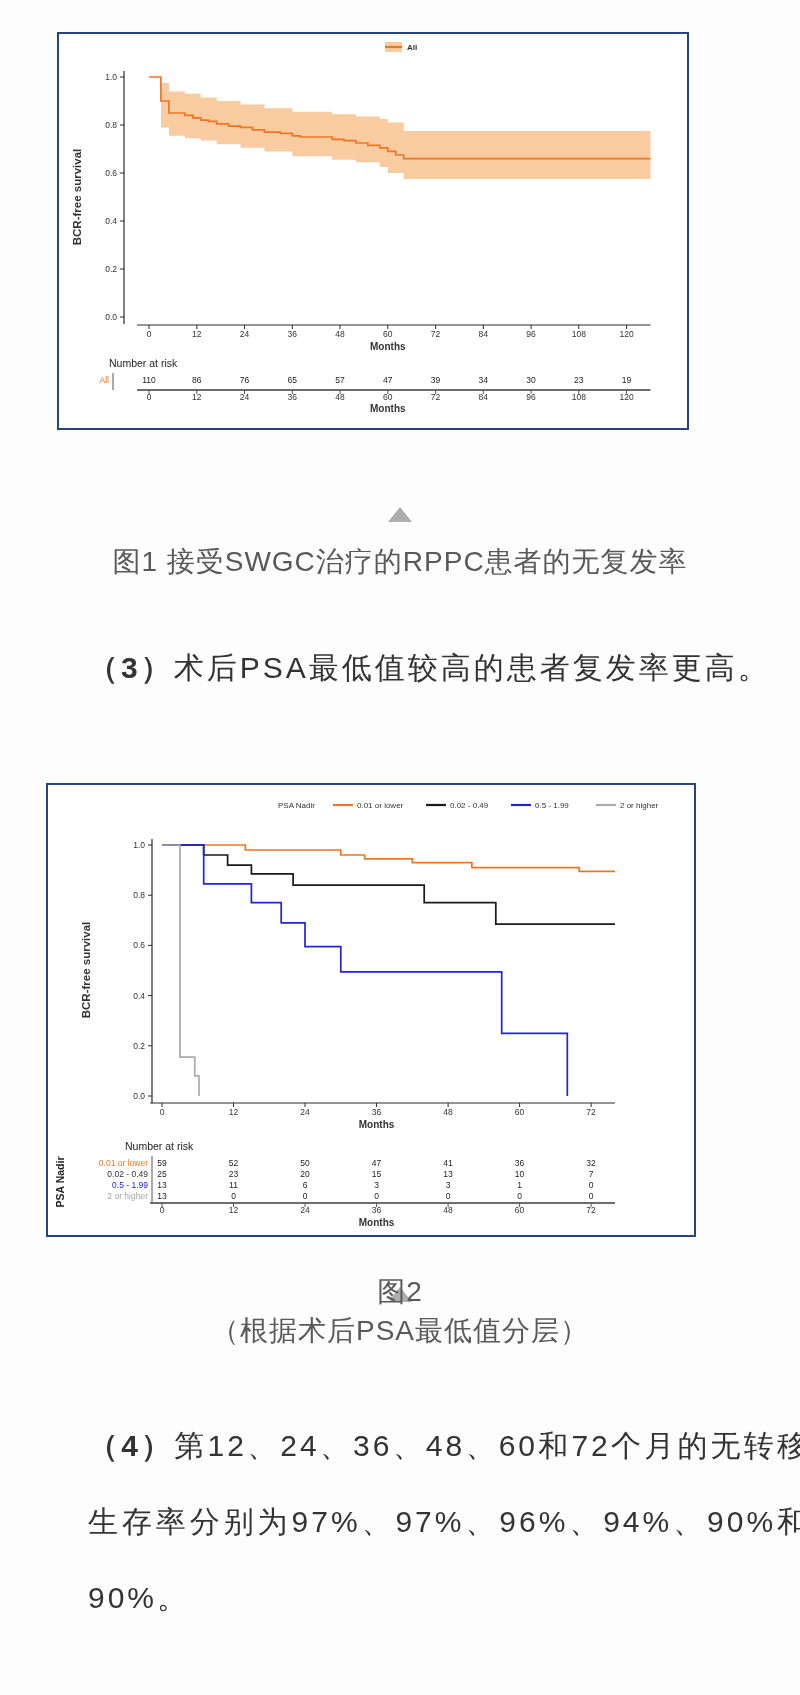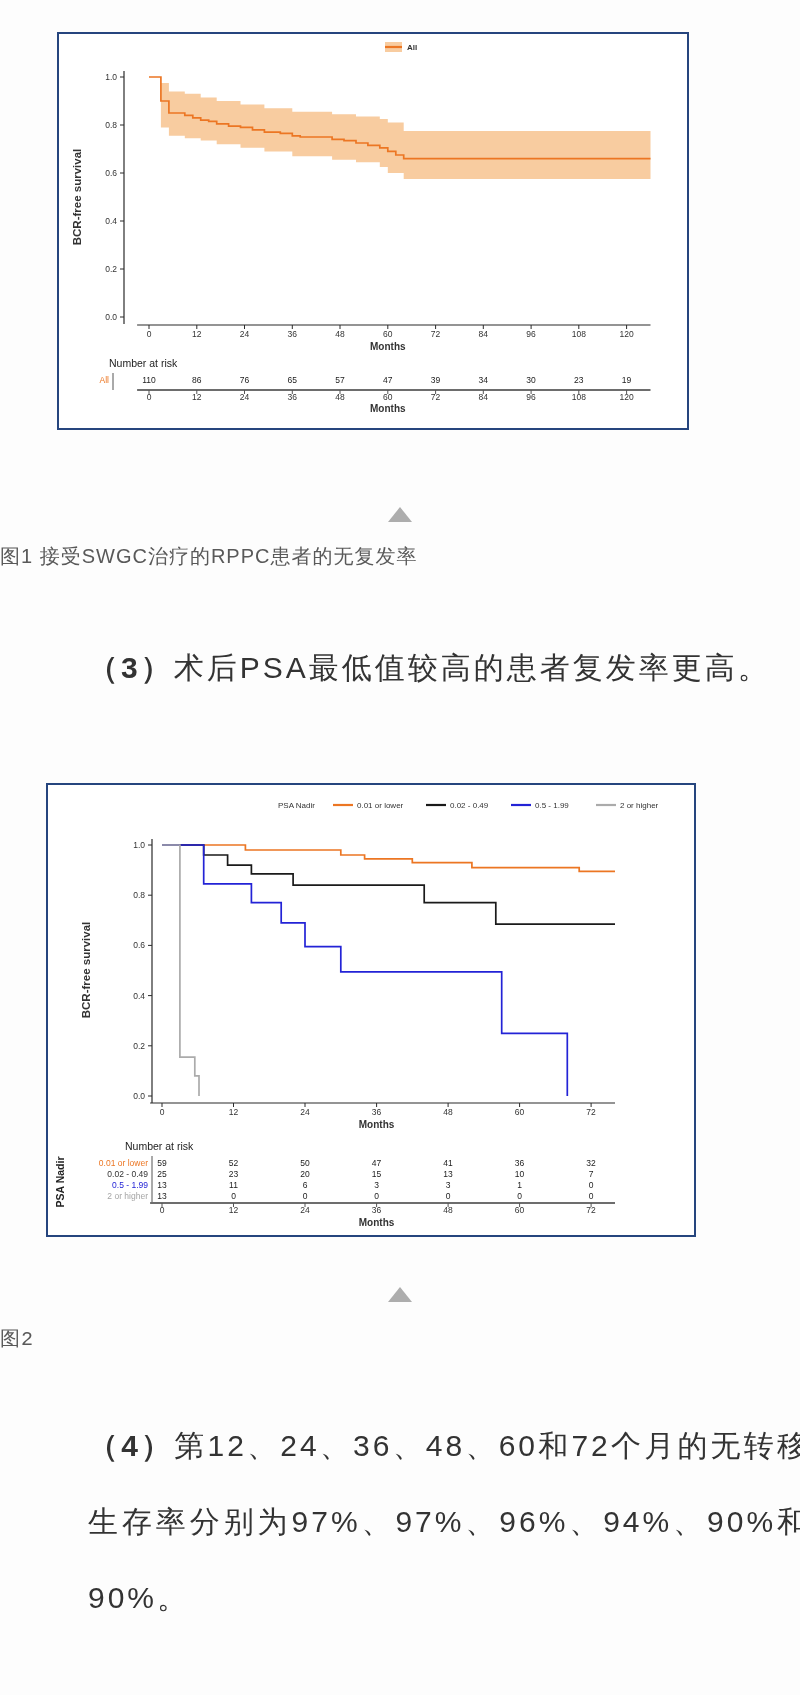--- a/index.html
+++ b/index.html
@@ -7,23 +7,23 @@
   .page{position:relative;width:800px;height:1695px;margin:0 auto;background:#fdfdfd;overflow:hidden;}
   .card{position:absolute;background:#ffffff;border:2px solid #26457E;box-sizing:border-box;}
   .card1{left:57px;top:32px;width:632px;height:398px;}
   .card2{left:46px;top:783px;width:650px;height:454px;}
   .card svg{display:block;}
   .triangle{position:absolute;left:50%;transform:translateX(-50%);width:0;height:0;
     border-left:12px solid transparent;border-right:12px solid transparent;
     border-bottom:15px solid #ADADAD;cursor:pointer;}
   .t1{top:507px;}
   .t2{top:1287px;}
-  .caption{position:absolute;left:0;width:100%;text-align:left;color:#595959;font-size:20px;letter-spacing:1px;}
+  .caption{position:absolute;left:0;width:100%;text-align:center;color:#595959;font-size:28px;letter-spacing:1px;}
   .c1{top:543px;}
-  .c2{top:1320px;line-height:39px;font-family:Liberation Mono, monospace;}
+  .c2{top:1272px;line-height:39px;}
   .para{position:absolute;left:40px;width:722px;color:#333333;font-size:30px;letter-spacing:3px;text-align:justify;margin-left:48px;}
   .p3{top:642px;line-height:52px;}
   .p4{top:1408px;line-height:76px;}
   .para .num{font-weight:bold;}
 </style>
 </head>
 <body>
 
 <div class="page">
 
@@ -215,17 +215,18 @@
         <text x="543.1" y="428" font-size="8.5" fill="#333" text-anchor="middle" font-weight="normal">72</text>
         <text x="328.55" y="441" font-size="10" fill="#333" text-anchor="middle" font-weight="bold">Months</text>
         <text x="16" y="397" font-size="10.5" fill="#222" text-anchor="middle" font-weight="bold" transform="rotate(-90 16 397)">PSA Nadir</text>
       </svg>
   </div>
 
   <div class="triangle t2"></div>
 
   <div class="caption c2">
     <div>图2</div>
+    <div>（根据术后PSA最低值分层）</div>
   </div>
 
   <div class="para p4"><span class="num">（4）</span><span>第12、24、36、48、60和72个月的无转移生存率分别为97%、97%、96%、94%、90%和90%。</span></div>
 
 </div>
 
 </body></html>

